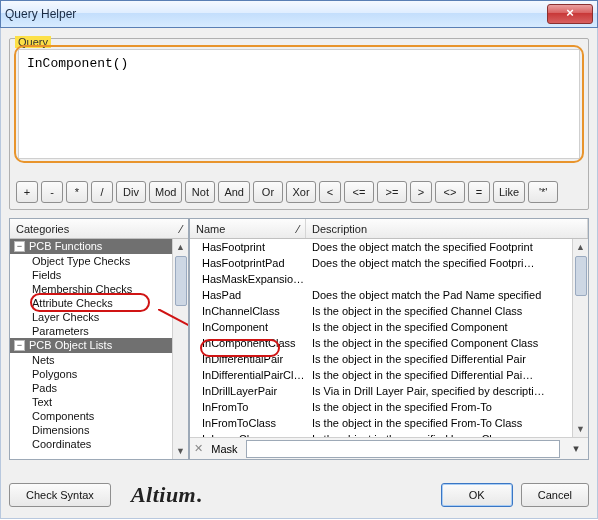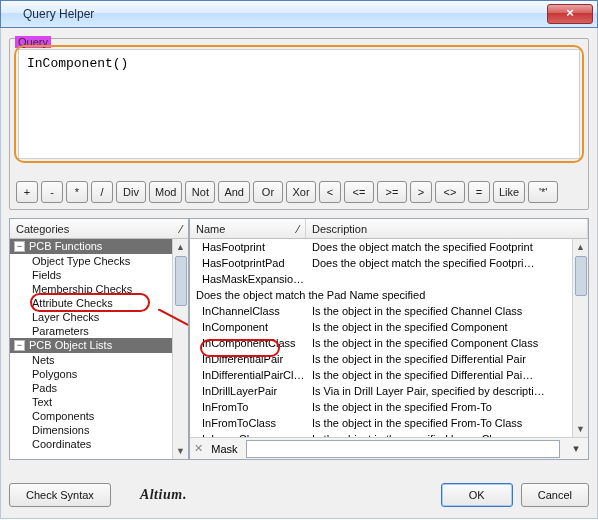--- a/index.html
+++ b/index.html
@@ -13,21 +13,21 @@
     overflow: hidden;
     position: relative;
   }
   .titlebar {
     height: 28px;
     background: linear-gradient(to bottom, #f5f9ff 0%, #e0eeff 45%, #c3defc 46%, #d7ebff 100%);
     border: 1px solid #5a7fb4;
     display: flex;
     align-items: center;
     justify-content: space-between;
-    padding-left: 22px;
+    padding-left: 4px;
   }
   .titlebar .title {
     color: #1a2b44;
     font-size: 12px;
   }
   .close-btn {
     width: 46px;
     height: 20px;
     margin: 2px 4px;
     background: linear-gradient(to bottom, #e9a0a0 0%, #d96060 45%, #c83838 46%, #d86060 100%);
@@ -48,21 +48,21 @@
     padding: 6px 8px 8px 8px;
     position: relative;
   }
   .query-group {
     position: relative;
   }
   .query-label {
     position: absolute;
     top: -2px;
     left: 6px;
-    background: #d946ef;
+    background: #fde047;
     padding: 0 3px;
     color: #333;
     z-index: 2;
   }
   .query-frame {
     border: 1px solid #b0b0b0;
     border-radius: 2px;
     padding: 8px 6px 6px 6px;
     margin-top: 4px;
     height: 172px;
@@ -283,24 +283,23 @@
     color: #111;
   }
   .ok-btn {
     border: 1px solid #3a76c4;
     box-shadow: 0 0 0 1px #a8cdf5 inset;
   }
   .altium-logo {
     font-family: Georgia, "Times New Roman", serif;
     font-weight: bold;
     font-style: italic;
-    font-size: 14px;
+    font-size: 22px;
     letter-spacing: 0.5px;
     color: #222;
-    margin-left: 9px;
   }
   .altium-logo .dot { font-style: normal; }
   .red-oval {
     position: absolute;
     border: 2px solid #d01414;
     border-radius: 10px;
     pointer-events: none;
     z-index: 20;
   }
   .ro1 { left: 20px; top: 54px; width: 120px; height: 19px; }
@@ -413,20 +412,21 @@
           </div>
           <div class="nd-row">
             <div class="c1">HasFootprintPad</div>
             <div class="c2">Does the object match the specified Footpri…</div>
           </div>
           <div class="nd-row">
             <div class="c1">HasMaskExpansio…</div>
             <div class="c2"></div>
           </div>
           <div class="nd-row">
+            <div class="c1">HasPad</div>
             <div class="c2">Does the object match the Pad Name specified</div>
           </div>
           <div class="nd-row">
             <div class="c1">InChannelClass</div>
             <div class="c2">Is the object in the specified Channel Class</div>
           </div>
           <div class="nd-row">
             <div class="c1">InComponent</div>
             <div class="c2">Is the object in the specified Component</div>
           </div>

